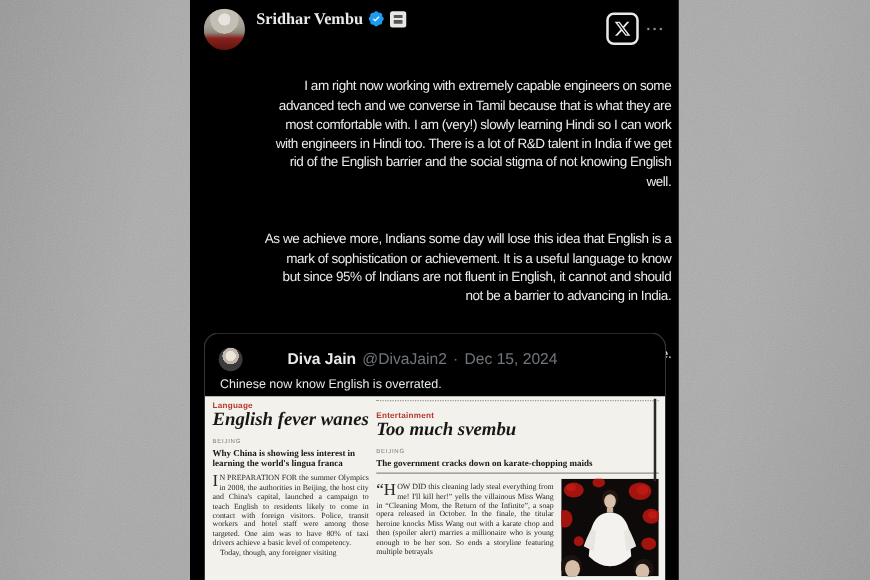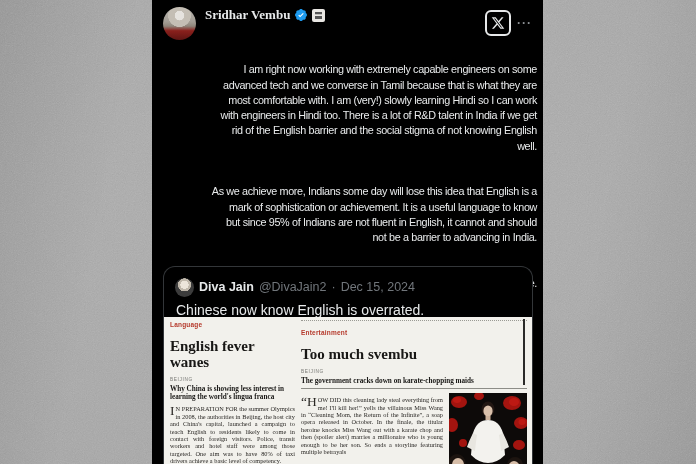--- a/index.html
+++ b/index.html
@@ -65,36 +65,36 @@
     position:absolute; left:11px; top:266px; width:370px; height:198px;
     border:1px solid #333639; border-bottom:none;
     border-radius:12px 12px 0 0; overflow:hidden; background:#000;
   }
   .quote-header { position:absolute; left:11px; top:10px; right:10px; height:20px;
     display:flex; align-items:center; gap:5px; }
   .quote-avatar {
     width:19px; height:19px; border-radius:50%; flex:0 0 auto;
     background: radial-gradient(circle at 50% 36%, #ece5da 0 26%, #c0b8ab 27% 42%, #3c3c3c 43% 100%);
   }
-  .quote-name { font-size:12.5px; font-weight:bold; color:#e7e9ea; }
+  .quote-name { font-size:12.5px; font-weight:bold; color:#e7e9ea;margin-left:31px; }
   .quote-meta { font-size:12.5px; color:#71767b; }
   .quote-text { position:absolute; left:12px; top:35px; right:10px;
-    font-size:14px; color:#e7e9ea; }
+    font-size:10px; color:#e7e9ea; }
 
   
   .paper {
     position:absolute; left:0; right:0; top:50px; bottom:0;
     background:#f2f1ec; overflow:hidden;
     font-family:"Liberation Serif", serif; color:#181715;
   }
   .np-label {
     font-family:"Liberation Sans", sans-serif; font-weight:bold;
     font-size:6.5px; color:#b5392b; letter-spacing:0.2px;
   }
-  .np-headline { font-size:15px; line-height:16px; font-weight:bold; margin-top:10px; }
+  .np-headline { font-size:15px; line-height:16px; font-weight:bold; margin-top:0;font-style:italic; }
   .np-dateline {
     font-family:"Liberation Sans", sans-serif; font-size:4.8px; color:#7a7a76;
     letter-spacing:0.6px; margin-top:7px;
   }
   .np-subhead { font-size:7.2px; line-height:8.2px; font-weight:bold; margin-top:3px; }
   .np-body {
     font-size:6.3px; line-height:7.4px; text-align:justify; margin-top:4px;
     color:#2a2825;
   }
   .np-body .dropcap {

